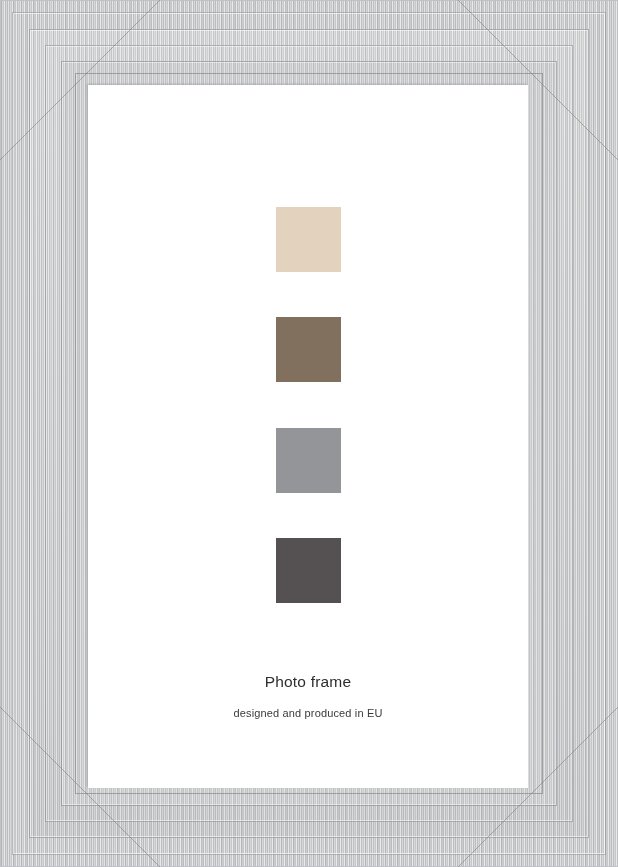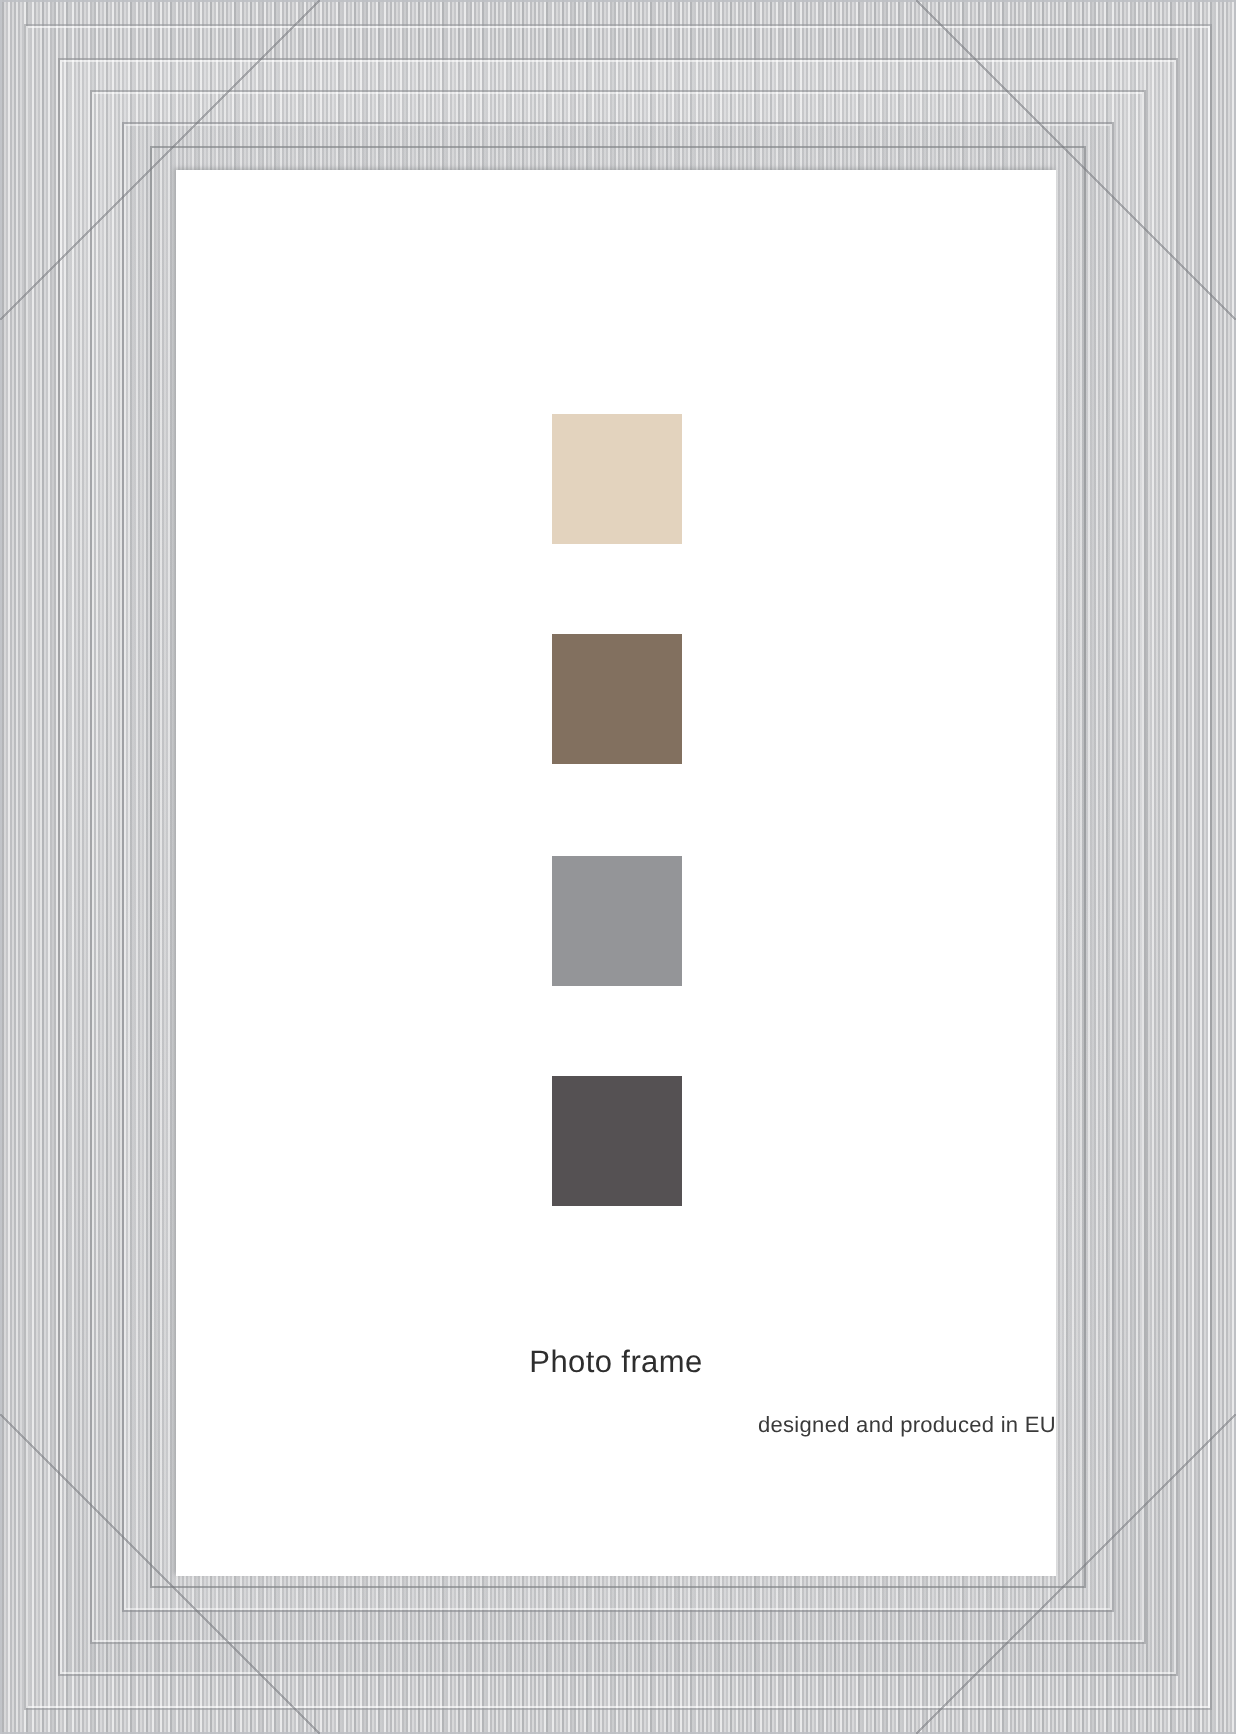--- a/index.html
+++ b/index.html
@@ -80,21 +80,21 @@
   .swatches{position:absolute;left:0;top:0;width:100%;height:100%;}
   .swatch{position:absolute;left:188px;width:65px;height:65px;}
   .sw-0{top:122px;} .sw-1{top:232px;} .sw-2{top:343px;} .sw-3{top:453px;}
 
   
   .caption-main{
     position:absolute;left:0;right:0;top:588px;text-align:center;
     font-size:15.5px;letter-spacing:.2px;color:#2e2e2e;font-weight:400;
   }
   .caption-sub{
-    position:absolute;left:0;right:0;top:622px;text-align:right;
+    position:absolute;left:0;right:0;top:622px;text-align:center;
     font-size:11px;letter-spacing:.15px;color:#3a3a3a;font-weight:400;
   }
 </style>
 </head>
 <body>
 
 <div class="frame-scene">
 
   <div class="frame-outer">
     <div class="rim-outer"></div>

